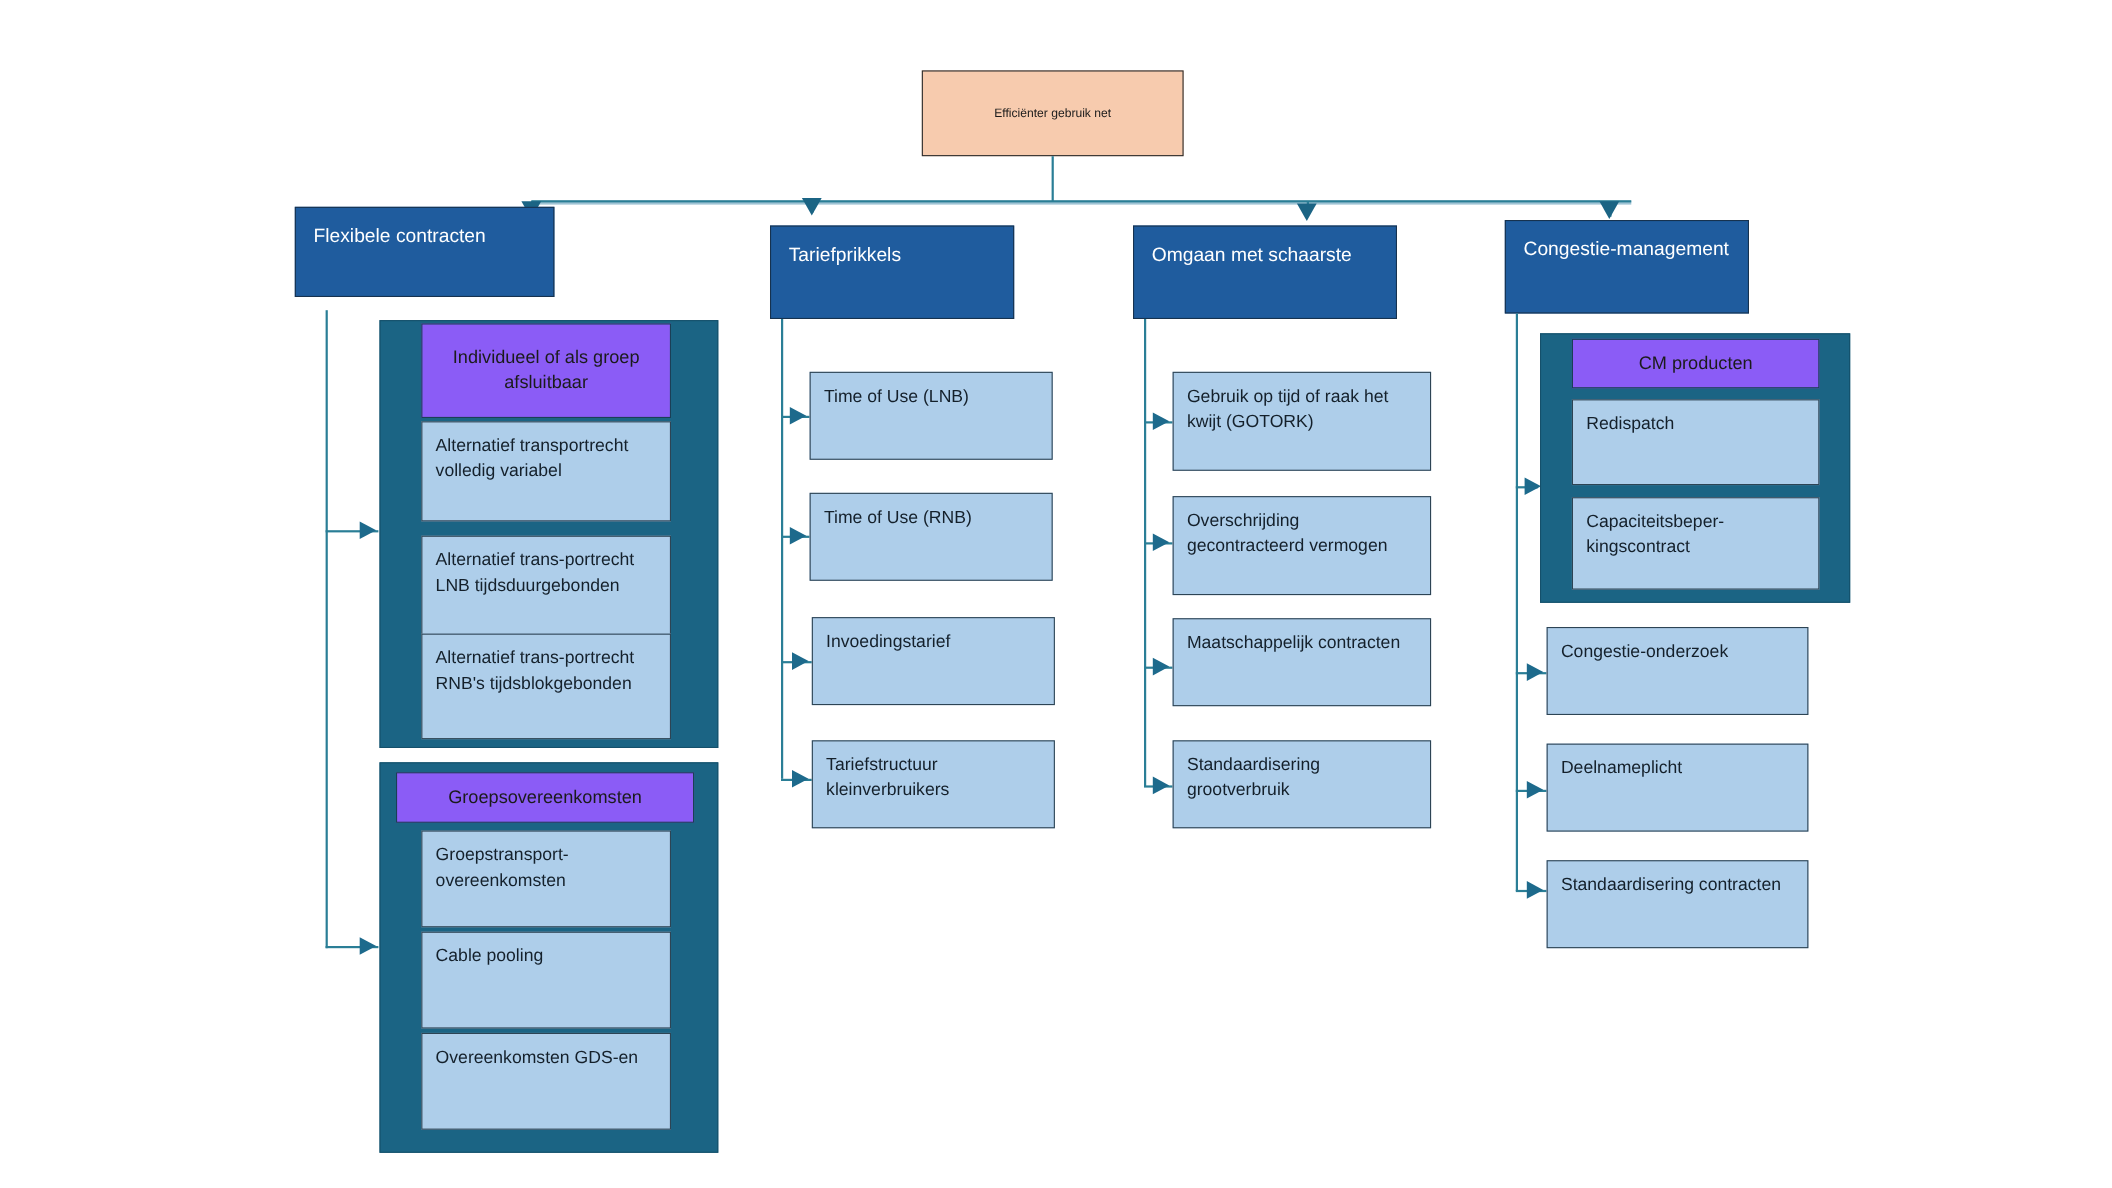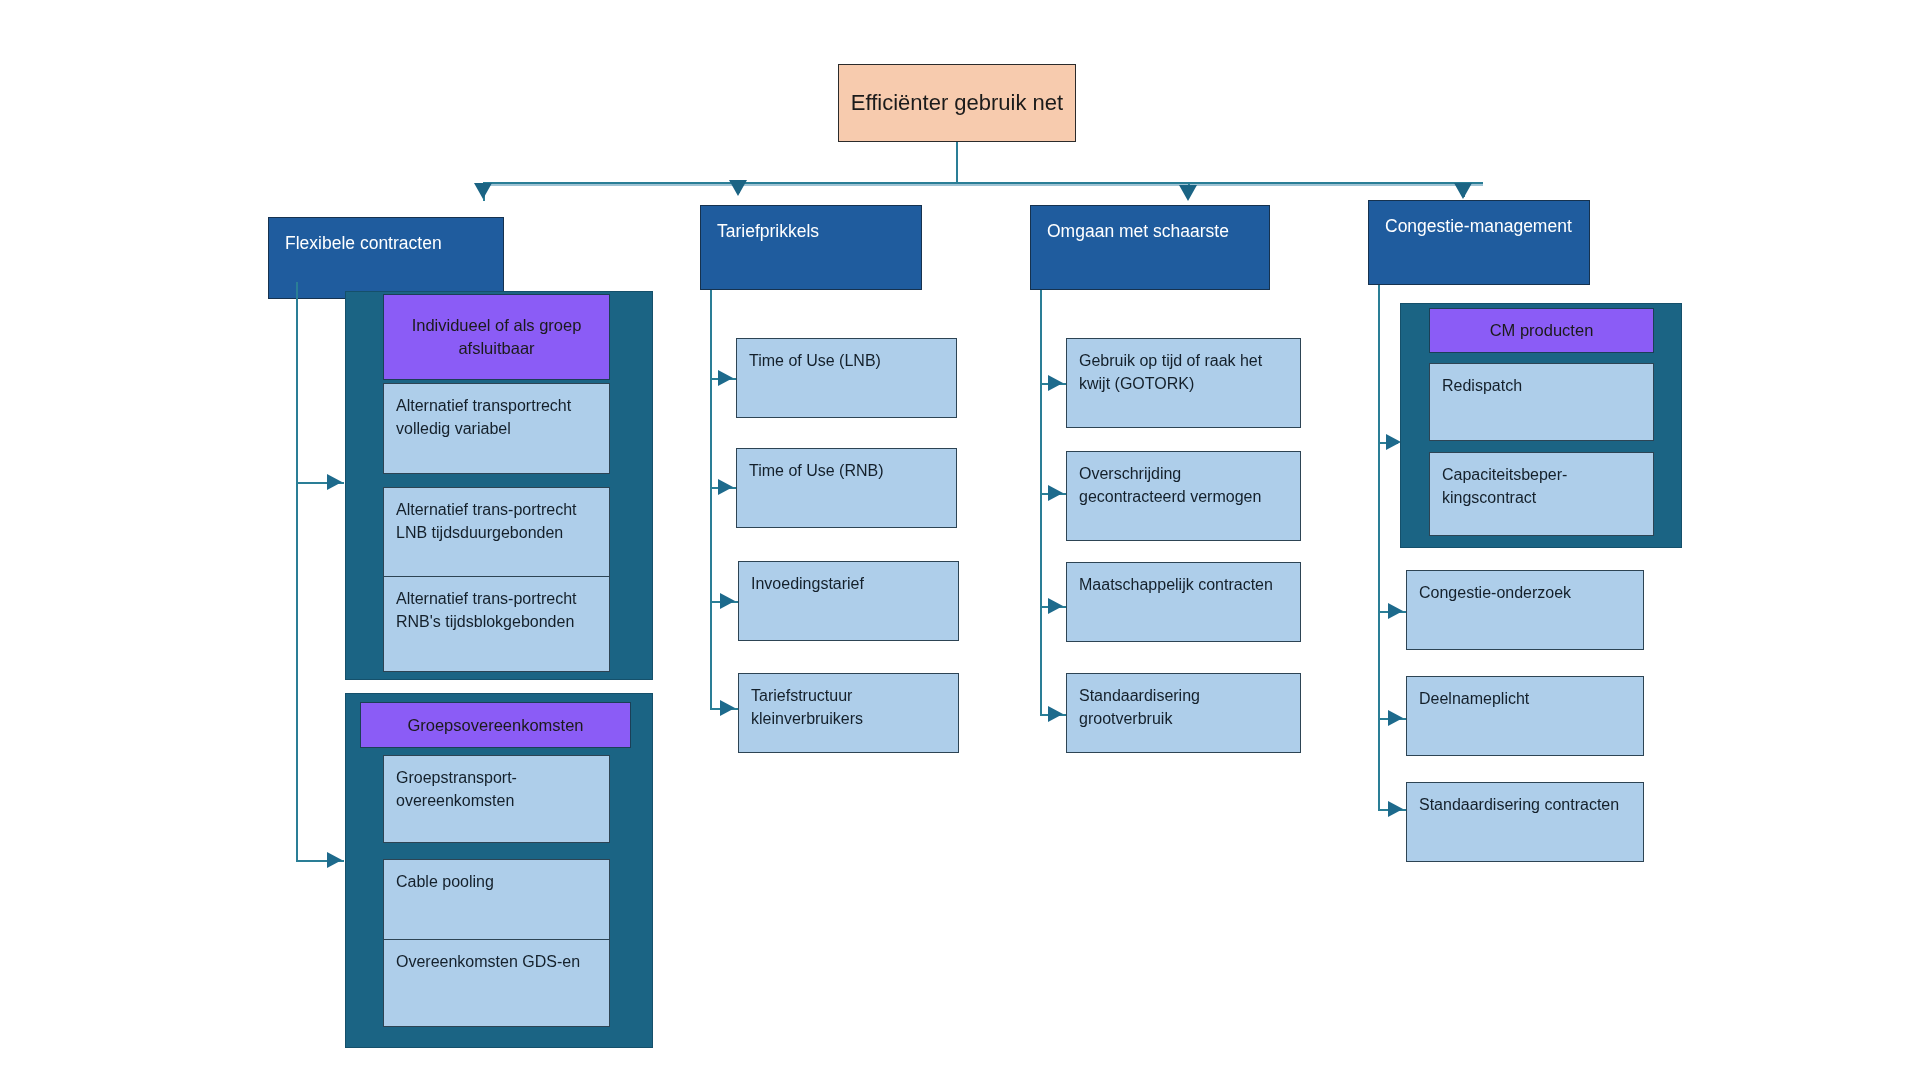--- a/index.html
+++ b/index.html
@@ -8,21 +8,21 @@
 
   .canvas{position:absolute;left:0;top:0;width:1920px;height:1080px;}
 
   
   .box{position:absolute;box-sizing:border-box;display:flex;}
   .box > span{display:block;width:100%;}
 
   .root-box{
     background:#f7cbae;border:1.5px solid #2b2b2b;
     align-items:center;justify-content:center;text-align:center;
-    font-size:22px;line-height:24px;color:#1b1b1b;padding:6px 10px;
+    font-size:11px;line-height:24px;color:#1b1b1b;padding:6px 10px;
   }
 
   .pillar-header{
     background:#1f5c9e;border:1.5px solid #16324f;color:#ffffff;
     font-size:17.5px;line-height:26px;padding:12px 16px;
     align-items:flex-start;justify-content:flex-start;text-align:left;
   }
 
   .group-frame{
     position:absolute;box-sizing:border-box;
@@ -77,21 +77,21 @@
 
   <div class="ln v" style="left:738px;top:183px;height:10px;"></div>
   <div class="arrow-down" style="left:729px;top:180px;"></div>
 
   <div class="ln v" style="left:1188px;top:183px;height:14px;"></div>
   <div class="arrow-down" style="left:1179px;top:185px;"></div>
 
   <div class="ln v" style="left:1463px;top:183px;height:14px;"></div>
   <div class="arrow-down" style="left:1454px;top:183px;"></div>
 
-  <div class="box pillar-header" style="left:268px;top:217px;width:236px;height:82px;">
+  <div class="box pillar-header" style="left:268px;top:188px;width:236px;height:82px;">
     <span>Flexibele contracten</span>
   </div>
 
   <div class="ln v" style="left:296px;top:282px;height:580px;"></div>
   <div class="ln h" style="left:296px;top:482px;width:48px;"></div>
   <div class="arrow-right" style="left:327px;top:474px;"></div>
   <div class="ln h" style="left:296px;top:860px;width:48px;"></div>
   <div class="arrow-right" style="left:327px;top:852px;"></div>
 
   <div class="group-frame" style="left:345px;top:291px;width:308px;height:389px;"></div>
@@ -108,21 +108,21 @@
     <span>Alternatief trans-portrecht  RNB's tijdsblokgebonden</span>
   </div>
 
   <div class="group-frame" style="left:345px;top:693px;width:308px;height:355px;"></div>
   <div class="box white-head" style="left:360px;top:702px;width:271px;height:46px;">
     <span>Groepsovereenkomsten</span>
   </div>
   <div class="box leaf" style="left:383px;top:755px;width:227px;height:88px;">
     <span>Groepstransport-overeenkomsten</span>
   </div>
-  <div class="box leaf" style="left:383px;top:847px;width:227px;height:88px;margin-top:12px;">
+  <div class="box leaf" style="left:383px;top:847px;width:227px;height:88px;">
     <span>Cable pooling</span>
   </div>
   <div class="box leaf" style="left:383px;top:939px;width:227px;height:88px;">
     <span>Overeenkomsten GDS-en</span>
   </div>
 
   <div class="box pillar-header" style="left:700px;top:205px;width:222px;height:85px;">
     <span>Tariefprikkels</span>
   </div>
 

